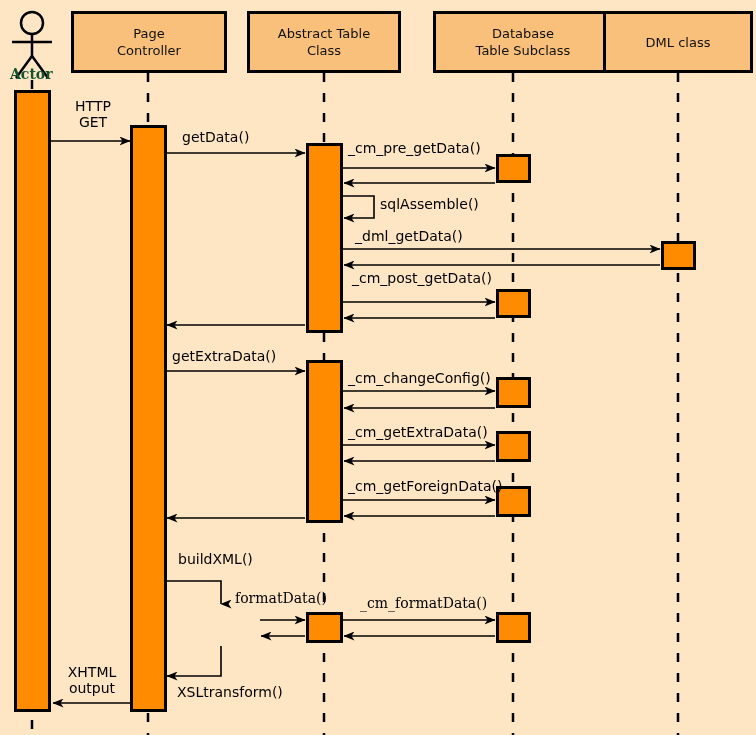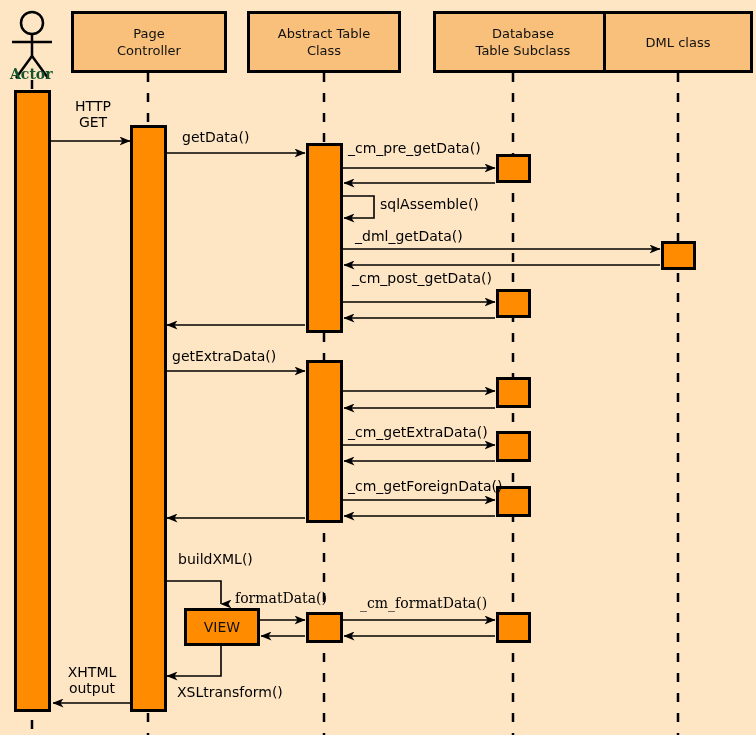--- a/index.html
+++ b/index.html
@@ -168,39 +168,37 @@
   <div class="activation" style="left:496px;top:377px;width:35px;height:31px;"></div>
 
   <div class="activation" style="left:496px;top:431px;width:35px;height:31px;"></div>
 
   <div class="activation" style="left:496px;top:486px;width:35px;height:31px;"></div>
 
   <div class="activation" style="left:496px;top:612px;width:35px;height:31px;"></div>
 
   <div class="activation" style="left:661px;top:241px;width:35px;height:29px;"></div>
 
-  <div class="viewbox" style="left:184px;top:608px;width:76px;height:38px;">
-    <span>VIEW</span>
-  </div>
 
   <div class="msg center" style="left:63px;top:98px;width:60px;white-space:pre-line;">HTTP
 GET</div>
 
   <div class="msg" style="left:182px;top:129px;">getData()</div>
 
   <div class="msg" style="left:348px;top:140px;">_cm_pre_getData()</div>
 
   <div class="msg" style="left:380px;top:196px;">sqlAssemble()</div>
 
   <div class="msg" style="left:355px;top:228px;">_dml_getData()</div>
 
   <div class="msg" style="left:352px;top:270px;">_cm_post_getData()</div>
 
   <div class="msg" style="left:172px;top:348px;">getExtraData()</div>
 
+  <div class="msg" style="left:348px;top:370px;">_cm_changeConfig()</div>
 
   <div class="msg" style="left:348px;top:424px;">_cm_getExtraData()</div>
 
   <div class="msg" style="left:348px;top:478px;">_cm_getForeignData()</div>
 
   <div class="msg" style="left:178px;top:551px;">buildXML()</div>
 
   <div class="msg serif" style="left:235px;top:590px;">formatData()</div>
 
   <div class="msg serif" style="left:360px;top:595px;">_cm_formatData()</div>

